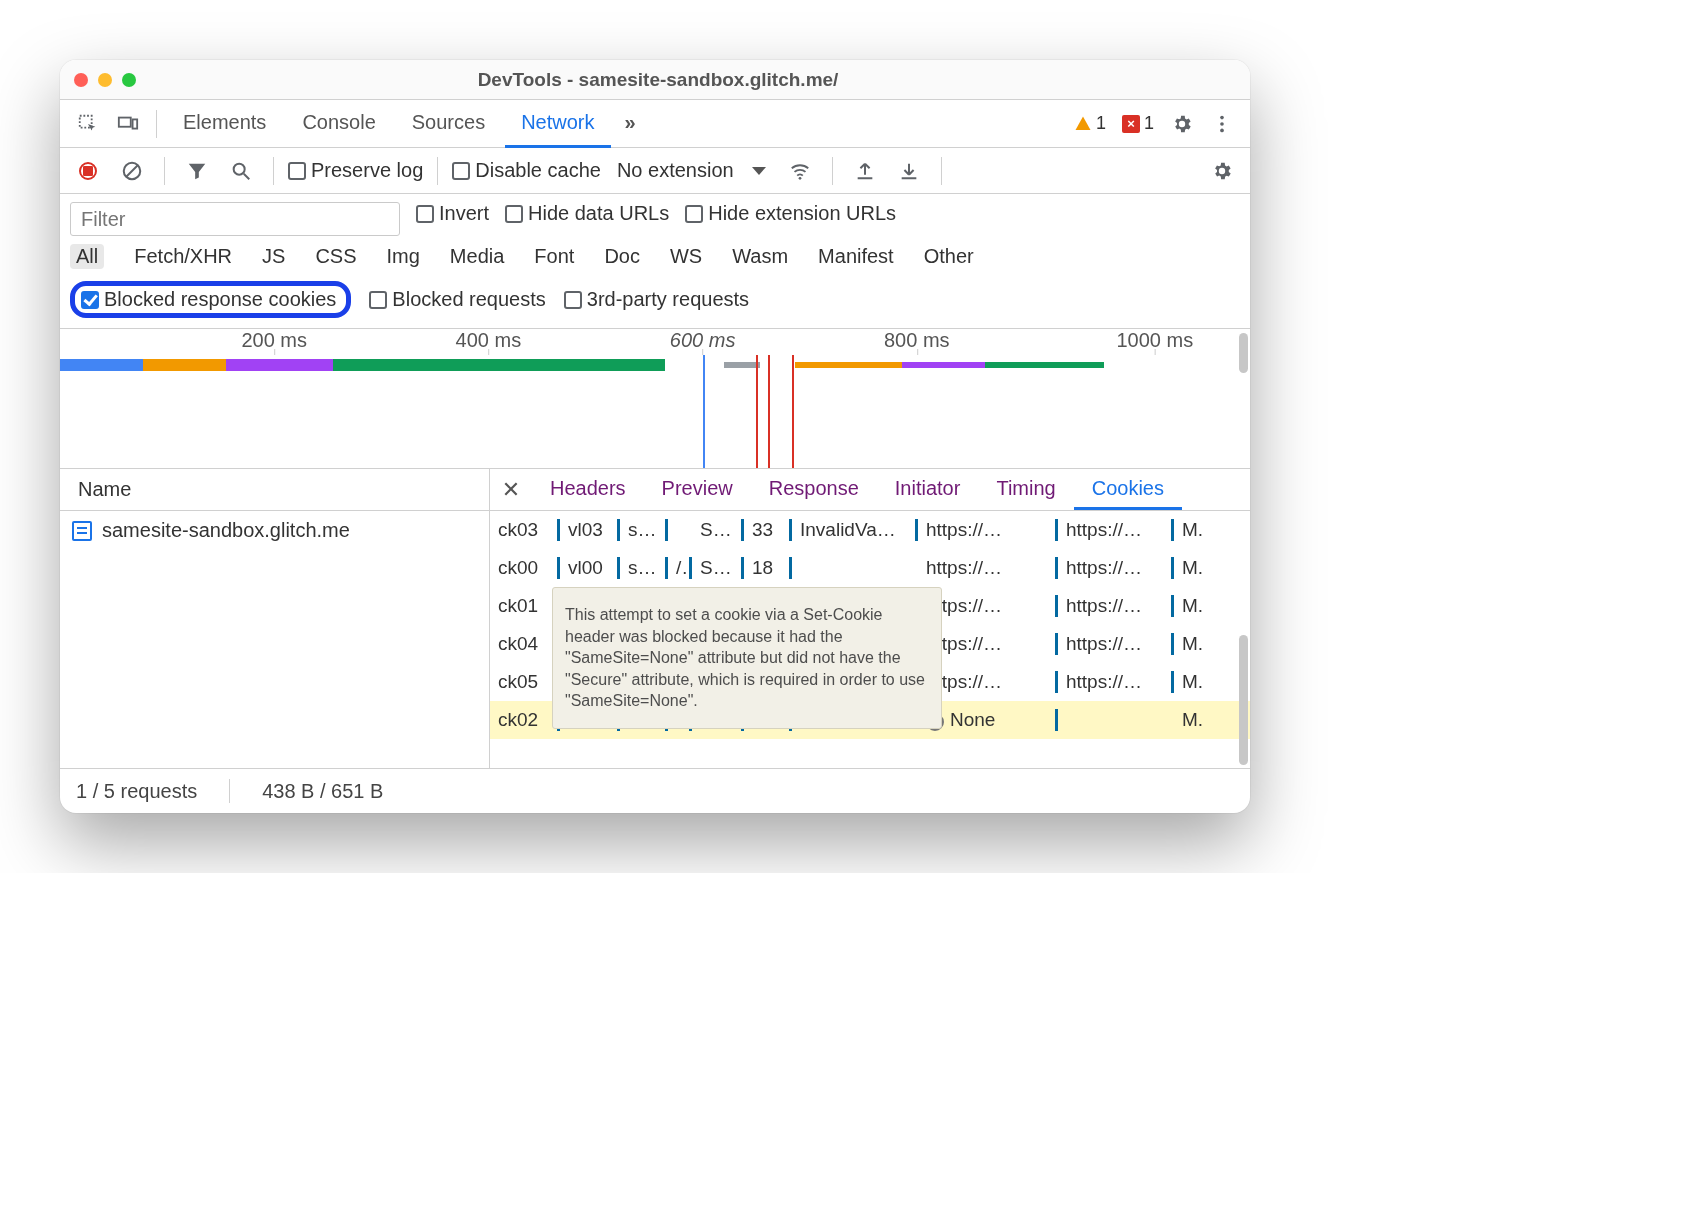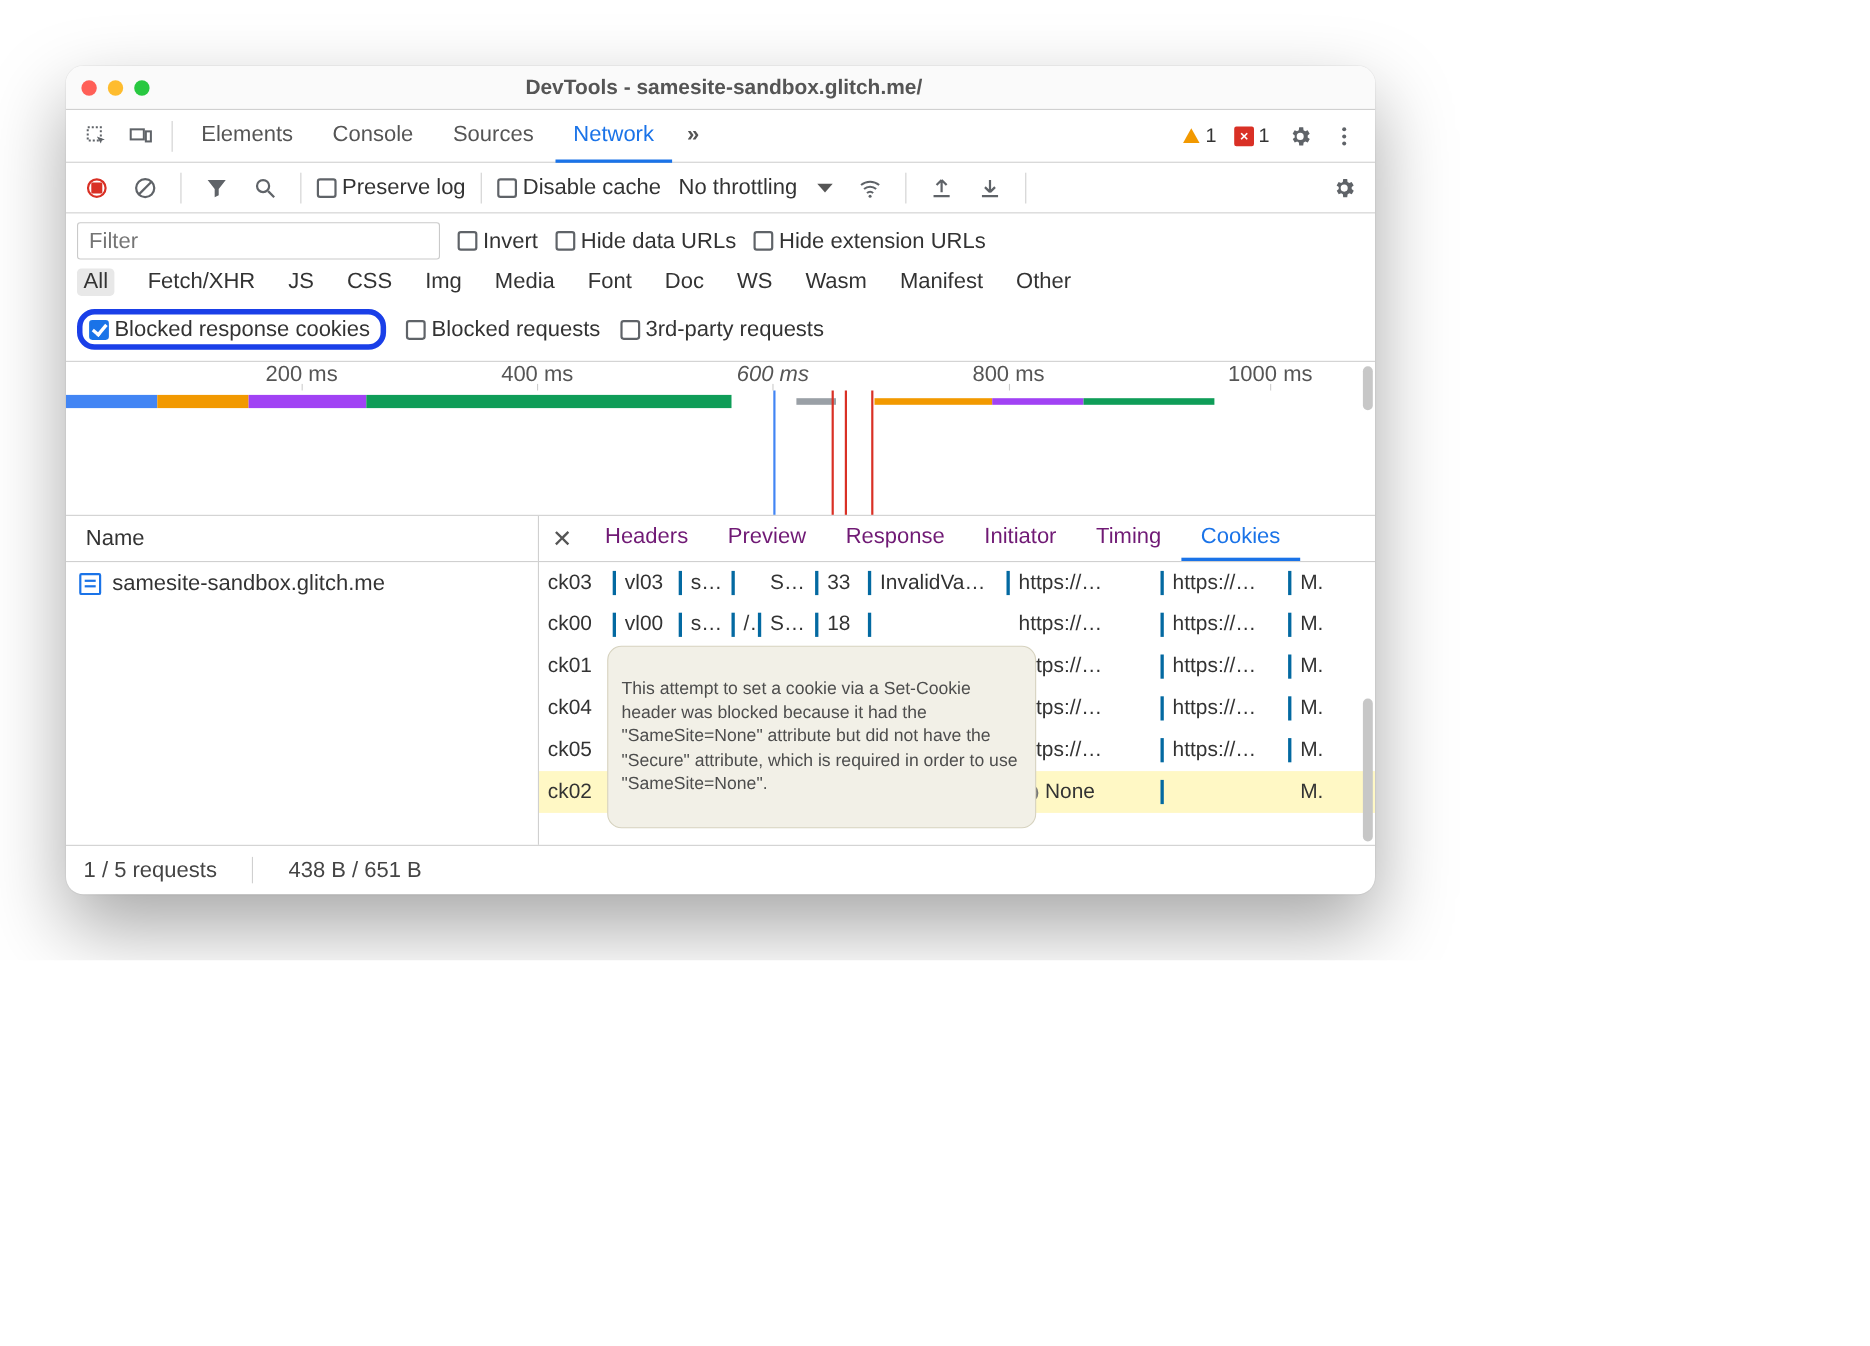--- a/index.html
+++ b/index.html
@@ -70,21 +70,21 @@
     display:inline-flex;align-items:center;justify-content:center;flex-shrink:0}
   .cb.checked{background:var(--accent);border-color:var(--accent)}
   .cb.checked::after{content:"";width:5px;height:10px;border:solid #fff;border-width:0 3px 3px 0;
     transform:rotate(40deg) translateY(-1px)}
   .select-throttle{display:flex;align-items:center;gap:18px;font-size:20px;
     padding:0 8px;}
   .caret-dn{width:0;height:0;border-left:7px solid transparent;border-right:7px solid transparent;
     border-top:8px solid #555}
   
   .filterrow{
-    display:flex;flex-wrap:wrap;align-items:center;gap:16px;
+    display:flex;flex-wrap:wrap;align-items:flex-start;gap:16px;
     padding:8px 10px 4px;
   }
   .filter-input{ width:330px;height:34px;border:1px solid var(--border2);border-radius:3px;
     padding:0 10px;font-size:20px;color:#888;background:#fff}
   
   .typefilters{display:flex;align-items:center;gap:30px;padding:4px 10px 6px;font-size:20px;
     flex-wrap:wrap; border-bottom:0;}
   .type{cursor:pointer;color:#333}
   .type.sel{background:#e8e8e8;border-radius:4px;padding:1px 6px}
   
@@ -125,22 +125,22 @@
   .ck-row.hl{background:var(--yellow-row)}
   .ck-cell{padding:0 8px;white-space:nowrap;overflow:hidden;text-overflow:ellipsis;
     border-right:3px solid #0369a1}
   .ck-cell:last-child{border-right:none}
   .cc1{width:70px}.cc2{width:60px}.cc3{width:48px}.cc3b{width:24px}
   .cc4{width:52px}.cc5{width:48px}.cc6{width:126px}.cc7{width:140px}
   .cc8{width:116px}.cc9{width:40px}
   .info-i{display:inline-flex;width:18px;height:18px;border:2px solid #777;border-radius:50%;
     align-items:center;justify-content:center;font-size:13px;margin-right:6px;color:#666;font-weight:700}
   .tooltip{
-    position:absolute; left:62px; top:76px; width:390px; padding:28px 12px;
-    background:var(--tooltip-bg); border:1px solid #d6d2bf; border-radius:13px;
+    position:absolute; left:62px; top:76px; width:390px; padding:16px 12px;
+    background:var(--tooltip-bg); border:1px solid #d6d2bf; border-radius:3px;
     font-size:16px; line-height:1.35; color:#4d4d4d; z-index:5;
   }
   
   .status{display:flex;align-items:center;height:44px;padding:0 16px;font-size:20px;color:#444;
     gap:32px;border-top:0}
   .status .sep{width:1px;height:24px;background:var(--border)}
   .scrollstub{position:absolute;right:2px;width:9px;background:#c7c7c7;border-radius:5px}
 </style>
 </head>
 <body>
@@ -227,21 +227,21 @@
     <label class="checkbox">
       <span class="cb"></span>
         <span>Preserve log</span>
     </label>
     <div class="divider"></div>
     <label class="checkbox">
       <span class="cb"></span>
         <span>Disable cache</span>
     </label>
     <div class="select-throttle">
-      <span>No throttling</span>
+      <span>No extension</span>
       <span class="caret-dn"></span>
     </div>
     <div class="btn-icon">
       <svg viewBox="0 0 24 24">
           <path fill="none" stroke="#5f6368" stroke-width="2" d="M3 9a14 14 0 0118 0M6 13a9 9 0 0112 0M9 17a4 4 0 016 0"></path>
           <circle cx="12" cy="20" r="1.5" fill="#5f6368"></circle>
         </svg>
     </div>
     <div class="divider"></div>
     <div class="btn-icon">

